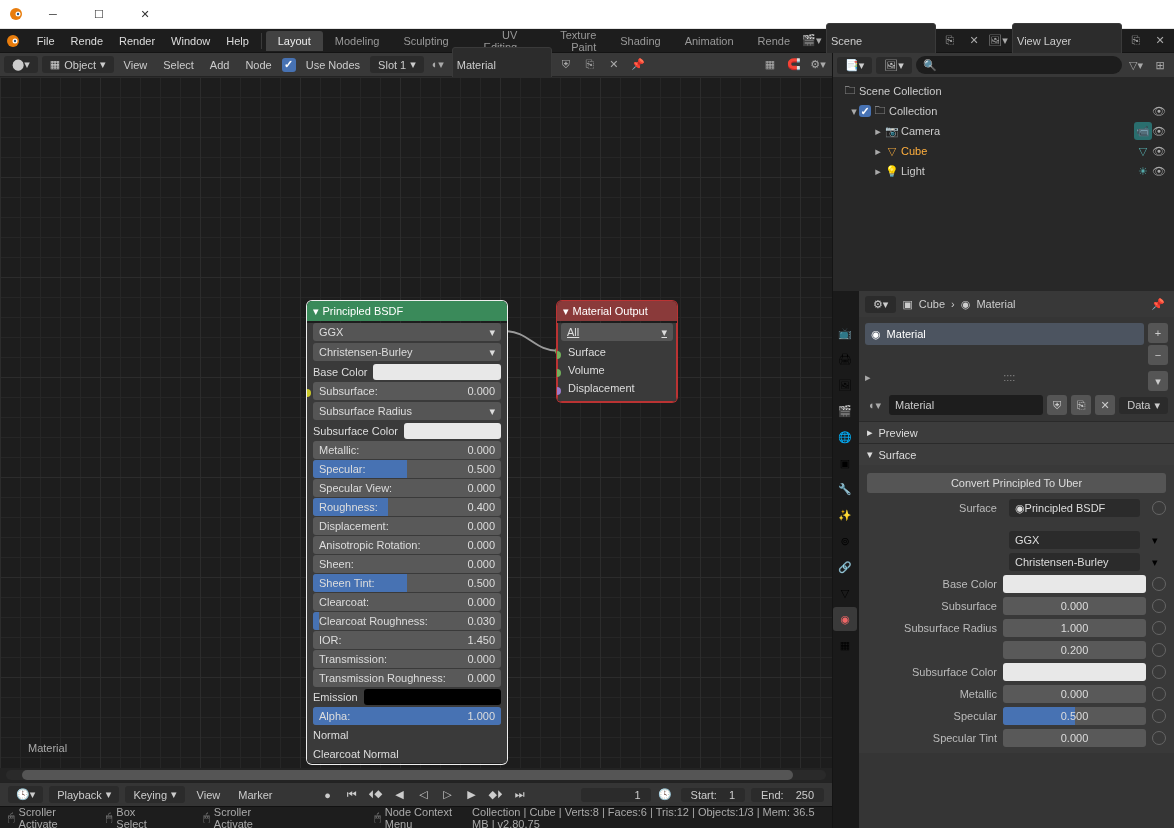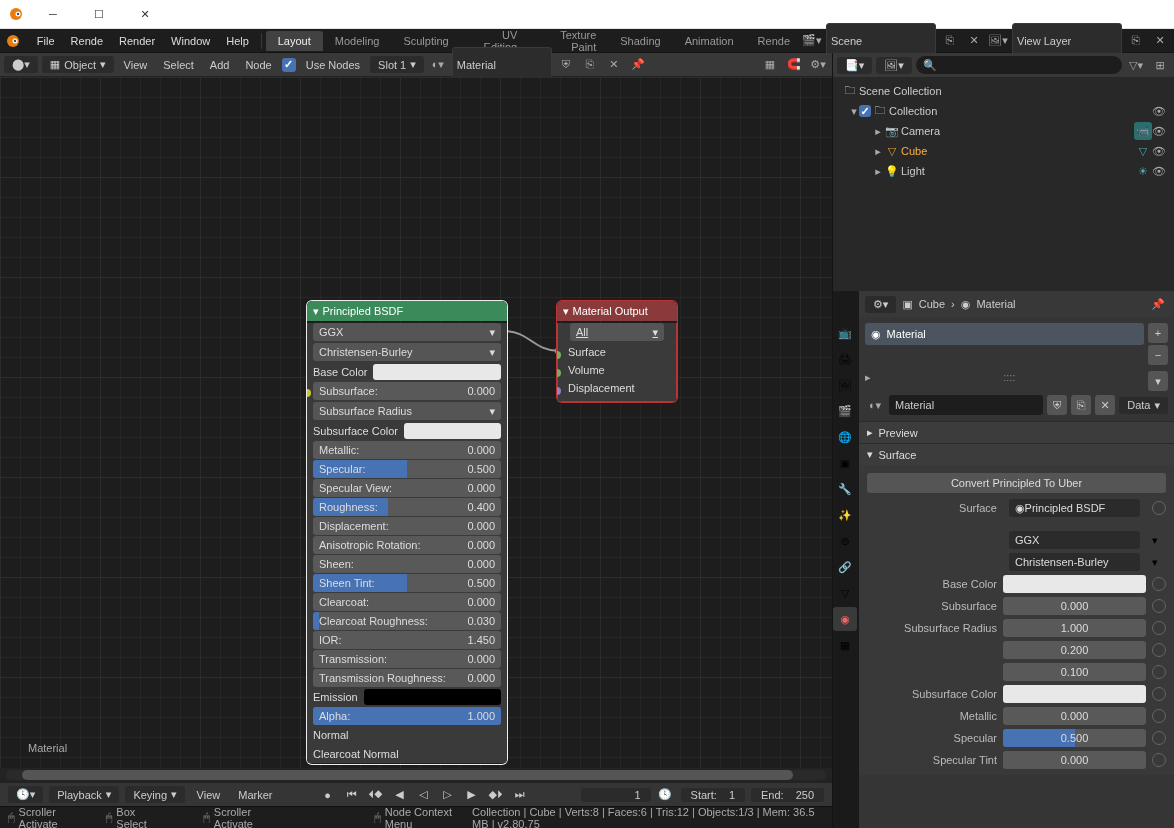--- a/index.html
+++ b/index.html
@@ -299,21 +299,21 @@
       <div class="plain-row">Clearcoat Normal</div>
 
     </div>
 
     <div class="sock left" style="background:#c9c729; top:88px;"></div>
   </div>
 
   <div class="node" style="left:557px; top:224px; width:120px; box-shadow:0 0 0 1px #b33;">
     <div class="node-title" style="background:#8a3a3a;">▾ <span>Material Output</span></div>
     <div class="node-body" style="background:#3a3a3a; border:1px solid #b33; border-top:none;">
-      <div class="drop" style="background:#555; margin:2px 12px;text-decoration:underline;">
+      <div class="drop" style="background:#555; margin:2px 3px;text-decoration:underline;">
                 <span>All</span>
                 <span>▾</span>
               </div>
       <div class="out-row">
                 <div class="sock left" style="background:#72b05c; top:50px;"></div>
                 <span>Surface</span>
               </div>
       <div class="out-row">
                 <div class="sock left" style="background:#72b05c; top:68px;"></div>
                 <span>Volume</span>
@@ -531,28 +531,20 @@
                 </div>
                 <div class="prop-row2">
                   <span class="lbl"></span>
                   <div class="ctrl">
                     <div class="fill2" style="width:0%"></div>
                     <span>0.200</span>
                   </div>
                   <div class="dot"></div>
                 </div>
                 <div class="prop-row2">
-                  <span class="lbl"></span>
-                  <div class="ctrl">
-                    <div class="fill2" style="width:0%"></div>
-                    <span>0.100</span>
-                  </div>
-                  <div class="dot"></div>
-                </div>
-                <div class="prop-row2">
                   <span class="lbl">Subsurface Color</span>
                   <div class="sw-color" style="background: rgb(232, 232, 232);"></div>
                   <div class="dot"></div>
                 </div>
                 <div class="prop-row2">
                   <span class="lbl">Metallic</span>
                   <div class="ctrl">
                     <div class="fill2" style="width:0%"></div>
                     <span>0.000</span>
                   </div>

